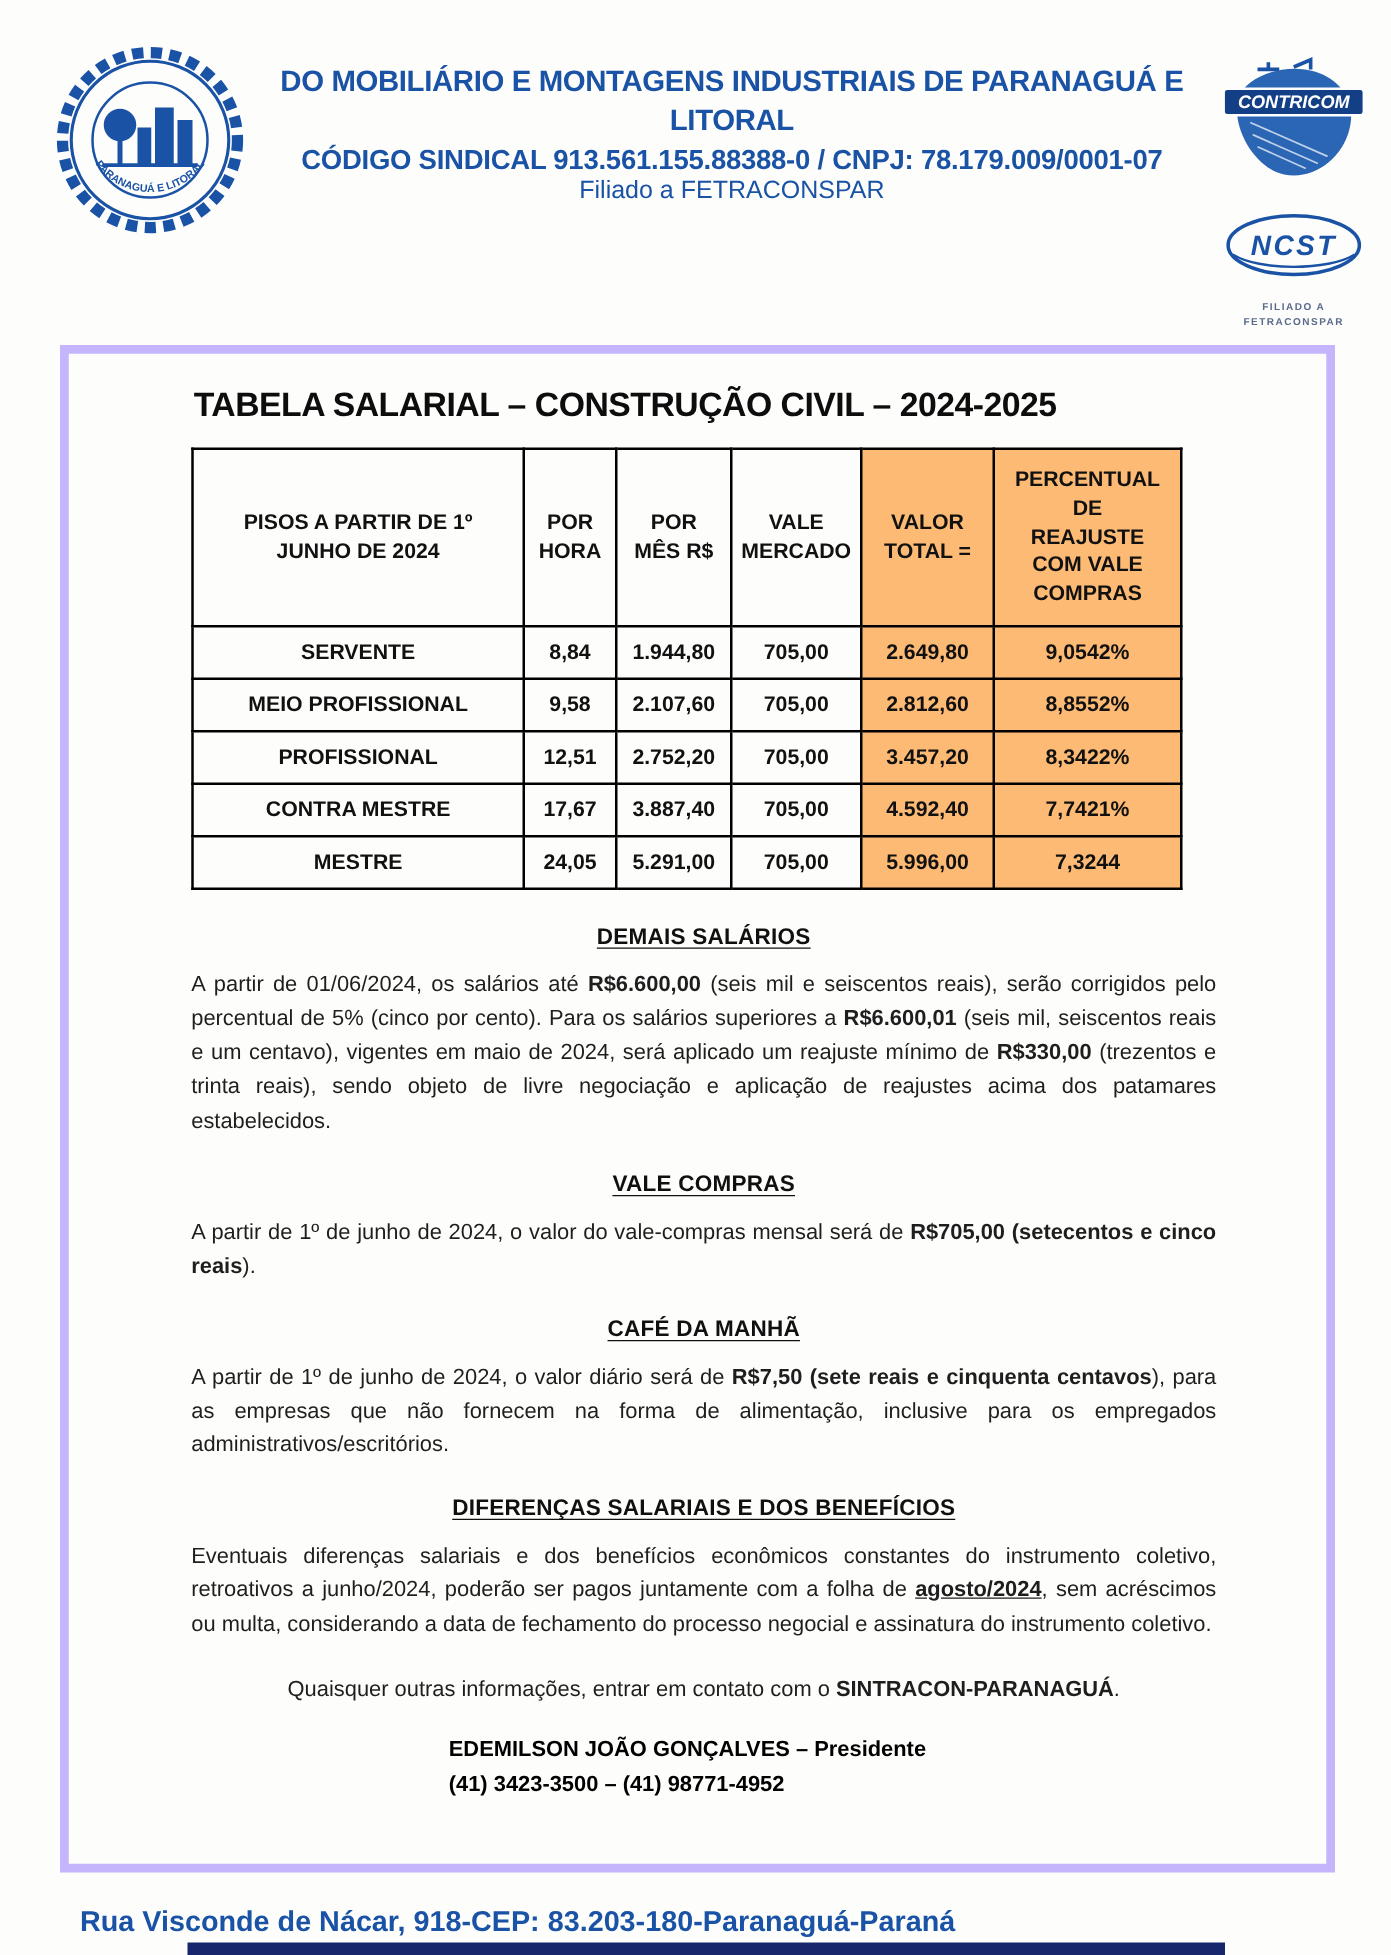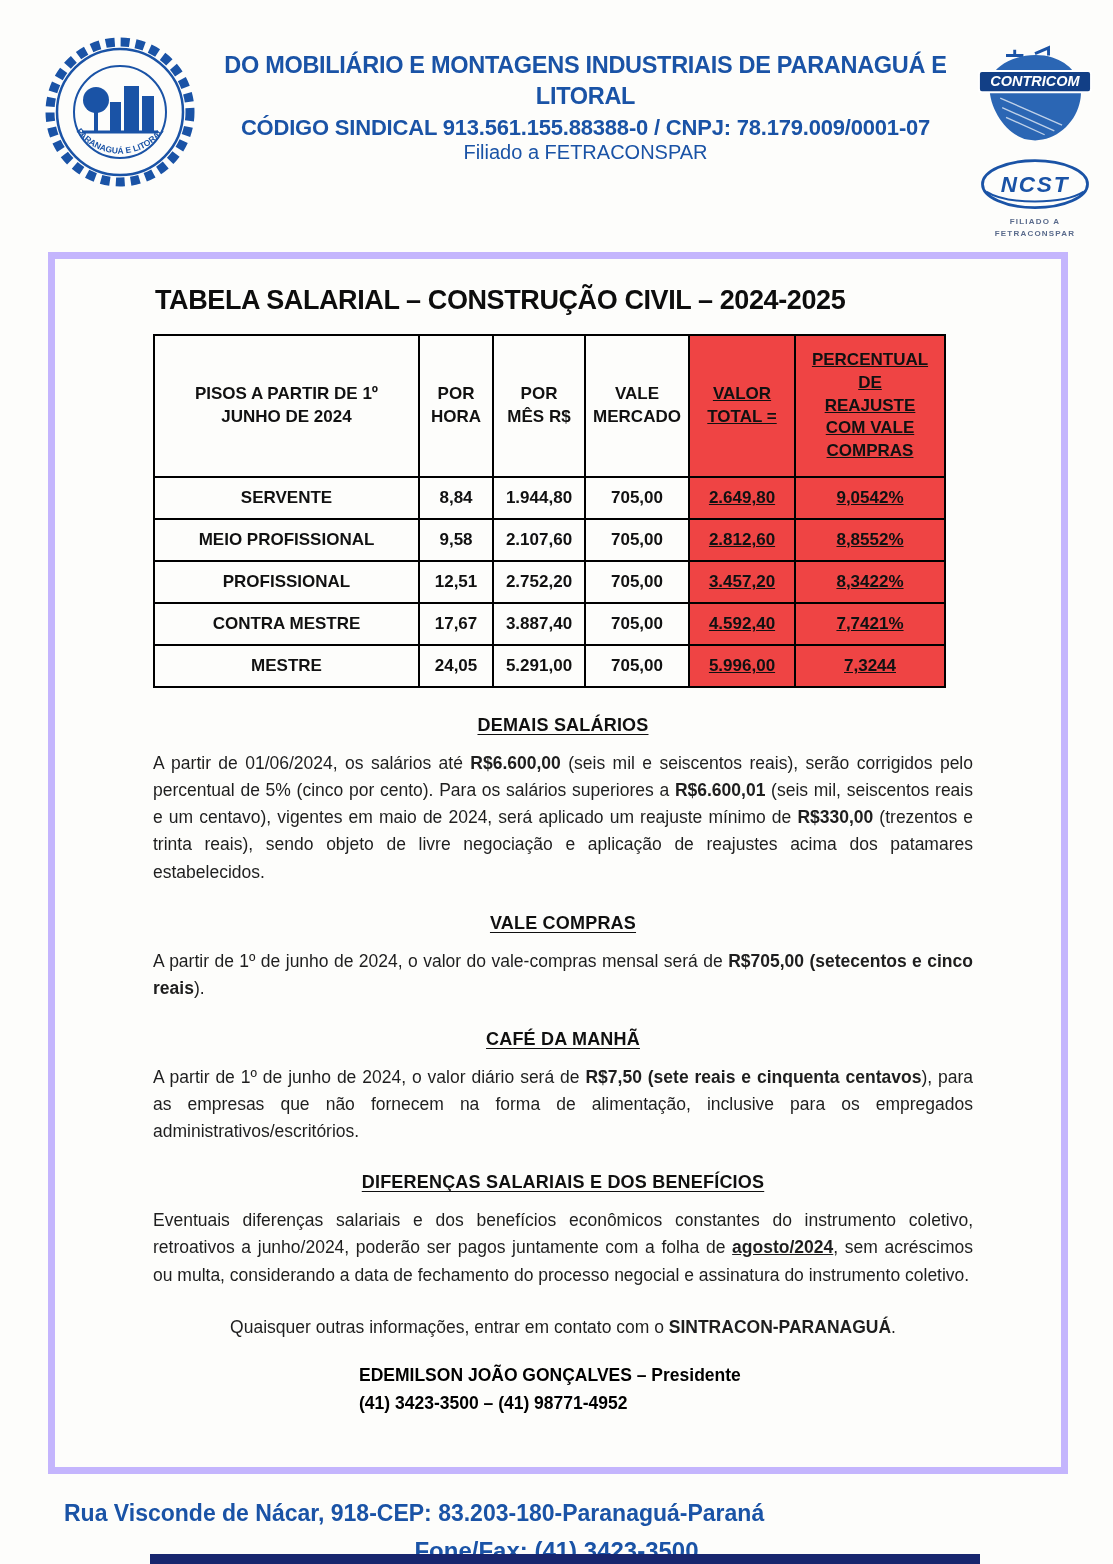--- a/index.html
+++ b/index.html
@@ -9,37 +9,37 @@
     background:#fdfdfb; overflow:hidden;
     font-family:"Liberation Sans", sans-serif; color:#1c1c1c;
   }
   
   .header { display:flex; align-items:flex-start; padding:30px 12px 0 44px; gap:8px; }
   .logo-left { width:158px; flex:0 0 158px; }
   .org-block { flex:1; text-align:center; color:#1a53a6; padding-top:20px; }
   .org-line1, .org-line2 { font-size:23.5px; font-weight:bold; line-height:1.32; letter-spacing:-0.3px; }
   .org-line3 { font-size:22px; font-weight:bold; margin-top:3px; letter-spacing:-0.2px; }
   .org-line4 { font-size:20px; font-weight:normal; margin-top:0; }
-  .logo-right { width:132px; flex:0 0 132px; display:flex; flex-direction:column; align-items:center; gap:0; padding-top:12px; }
+  .logo-right { width:132px; flex:0 0 132px; display:flex; flex-direction:column; align-items:center; gap:12px; padding-top:12px; }
   .ncst-caption { text-align:center; font-size:8px; letter-spacing:1.2px; color:#5a6b8c; line-height:1.5; font-weight:bold; }
   
   .main-box { margin:12px 45px 0 48px; border:7px solid #c4b5fd; padding:26px 88px 30px 98px; height:1222px; background:#fdfdfb; }
   .table-title { font-size:27px; font-weight:bold; color:#0d0d0d; letter-spacing:-0.4px; margin:0 0 18px 2px; }
   table.salary-table { border-collapse:collapse; table-layout:fixed; }
   table.salary-table th, table.salary-table td {
     border:2.5px solid #000; font-weight:bold; font-size:17px; color:#111;
     text-align:center; vertical-align:middle; padding:4px 6px;
   }
   table.salary-table th { white-space:pre-line; line-height:1.35; font-size:17px; }
   th.c-label, td.c-label { text-align:left; padding-left:10px; }
   col.w-label { width:265px; } col.w-hora { width:74px; } col.w-mes { width:92px; }
   col.w-vale { width:104px; } col.w-total { width:106px; } col.w-perc { width:150px; }
   thead tr { height:142px; }
   tbody tr { height:42px; }
-  .hl { background:#ef4444;text-decoration:underline; }
+  .hl { background:#fdba74; }
   
   .section-heading {
     text-align:center; font-size:18px; font-weight:bold; color:#101010;
     text-decoration:underline; text-underline-offset:3px;
     margin:27px 0 14px 0; letter-spacing:0.2px;
   }
   .para { font-size:17.5px; line-height:1.55; text-align:justify; color:#1e1e1e; }
   .para b.u { text-decoration:underline; }
   .contact-line { font-size:17.5px; margin-top:28px; color:#1e1e1e;text-align:center; }
   .signature { margin:23px 0 0 206px; font-size:17.5px; line-height:1.6; color:#000000;font-weight:bold; }

